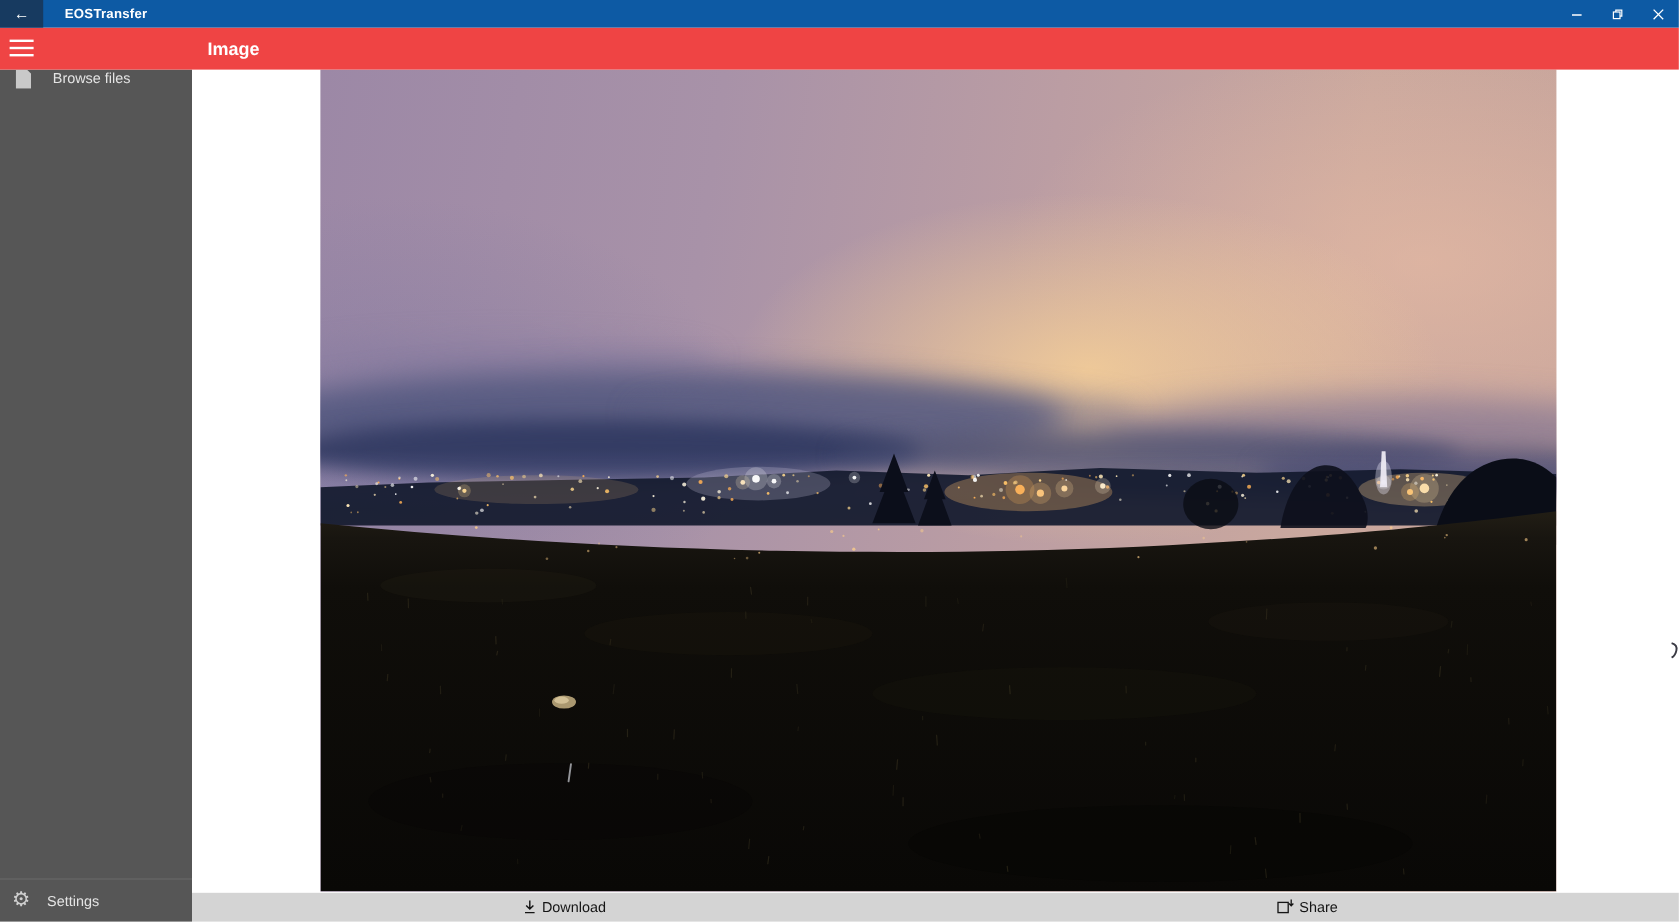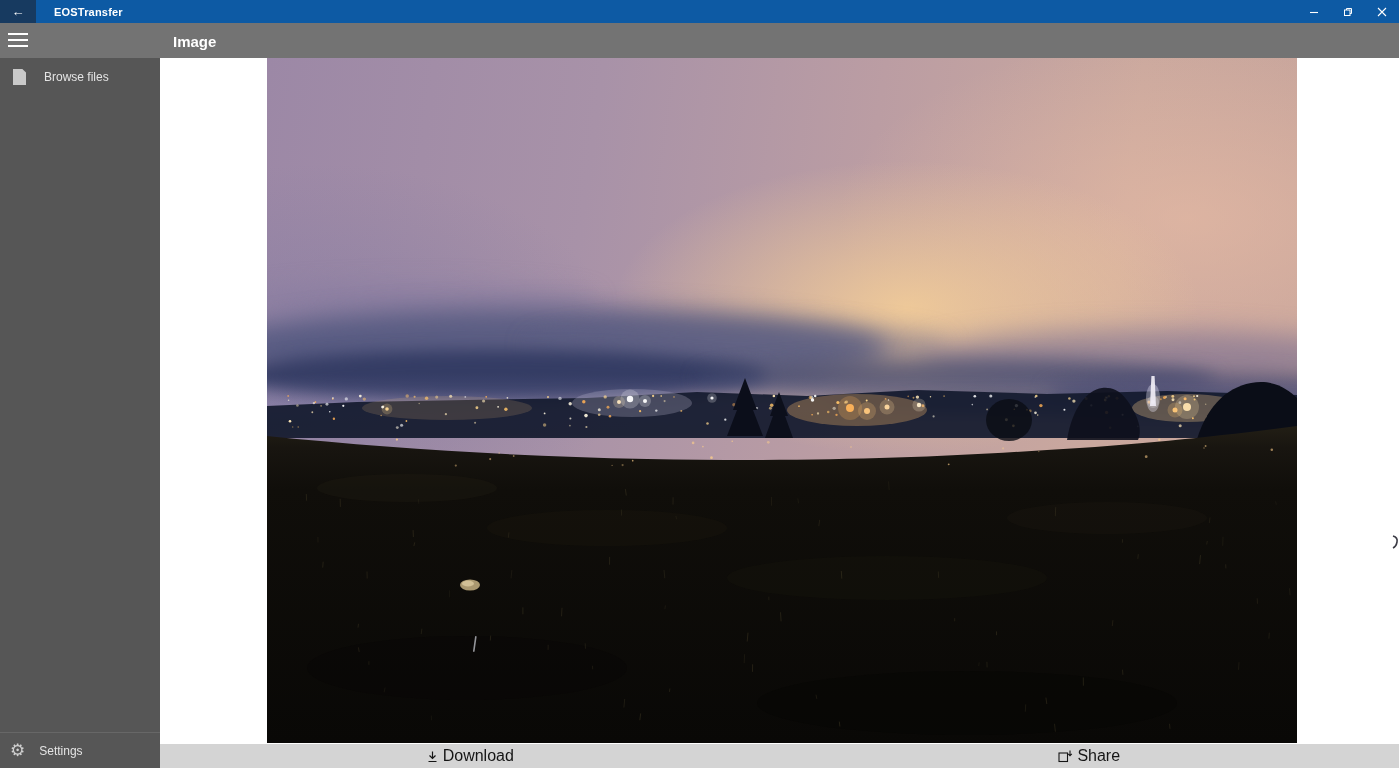--- a/index.html
+++ b/index.html
@@ -11,31 +11,31 @@
     background:#0d5aa4; display:flex; align-items:stretch; z-index:30; }
   .back-btn { width:36px; height:23px; background:#173a60; color:#fff;
     display:flex; align-items:center; justify-content:center; font-size:13px; }
   .app-title { color:#fff; font-size:11px; font-weight:bold; align-self:center;
     margin-left:18px; letter-spacing:.2px; }
   .win-controls { margin-left:auto; display:flex; }
   .win-btn { width:34px; height:23px; display:flex; align-items:center; justify-content:center; }
 
   
   .header { position:absolute; left:0; top:23px; width:1399px; height:35px;
-    background:#737373; z-index:25; }
+    background:#ef4444; z-index:25; }
   .hamburger { position:absolute; left:8px; top:10px; width:20px; height:14px;
     display:flex; flex-direction:column; justify-content:space-between; }
   .hamburger span { display:block; width:20px; height:2px; background:#fff; }
   .page-title { position:absolute; left:173px; top:50%; transform:translateY(-50%);
     color:#fff; font-size:15px; font-weight:600; }
 
   
   .sidebar { position:absolute; left:0; top:58px; width:160px; height:710px;
     background:#565656; z-index:20; }
-  .side-item { height:38px; display:flex; align-items:center;
+  .side-item { height:38px; display:flex; 
     color:#e4e4e4; font-size:12px; }
   .doc-icon { width:13px; height:16px; background:#c9c9c9; margin:0 18px 0 13px;
     clip-path:polygon(0 0,72% 0,100% 22%,100% 100%,0 100%); }
   .settings-item { position:absolute; left:0; bottom:0; width:160px; height:36px;
     display:flex; align-items:center; color:#e4e4e4; font-size:12px;
     border-top:1px solid #676767; }
   .gear-icon { font-size:17px; color:#cfcfcf; margin:0 14px 0 10px; line-height:1;
     font-family:"DejaVu Sans", sans-serif; }
 
   
@@ -56,21 +56,21 @@
   .c5 { left:650px; top:272px; width:460px; height:55px; background:rgba(116,106,143,.6); filter:blur(13px); }
   .c6 { left:780px; top:315px; width:380px; height:40px; background:rgba(72,74,111,.8); filter:blur(9px); }
   .c7 { left:-30px; top:225px; width:360px; height:34px; background:rgba(135,123,160,.5); filter:blur(11px); }
   .c8 { left:560px; top:336px; width:520px; height:20px; background:rgba(42,50,84,.65); filter:blur(6px); }
   .scene { position:absolute; left:0; top:0; }
 
   
   .bottombar { position:absolute; left:160px; bottom:0; width:1239px; height:24px;
     background:#d4d4d4; display:flex; z-index:25; }
   .bar-half { width:50%; display:flex; align-items:center; justify-content:center; }
-  .bar-btn { display:flex; align-items:center; gap:4px; font-size:16px; color:#151515; }
+  .bar-btn { display:flex; align-items:flex-start; gap:4px; font-size:12px; color:#151515; }
 
   .cursor { position:absolute; left:1392px; top:535px; z-index:40; }
 </style>
 </head>
 <body>
 
 <div class="titlebar">
   <div class="back-btn">
     <span>←</span>
   </div>

